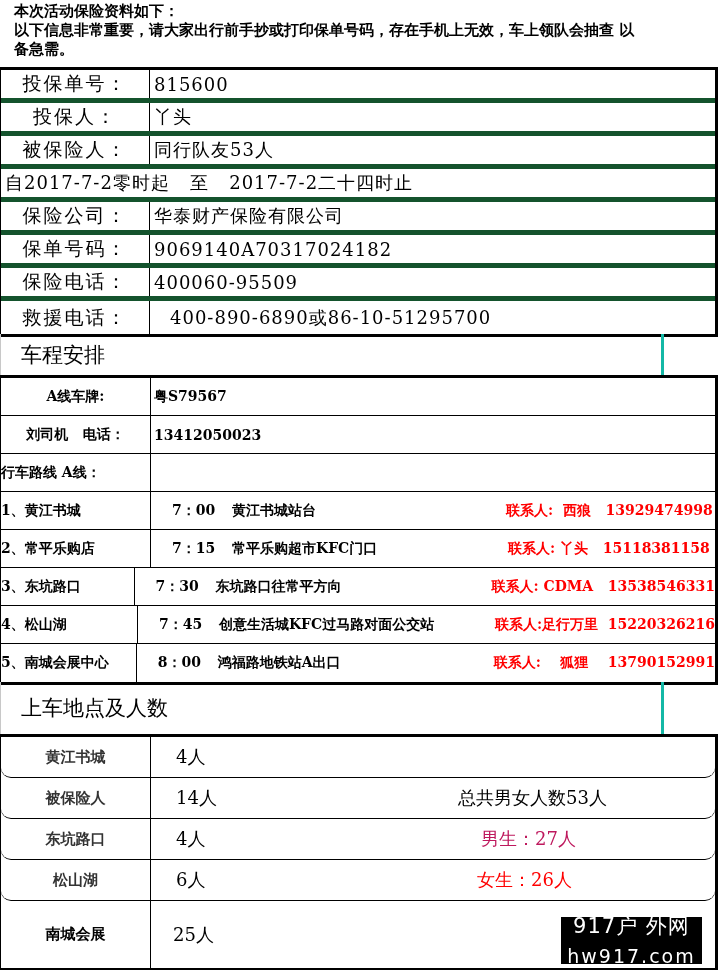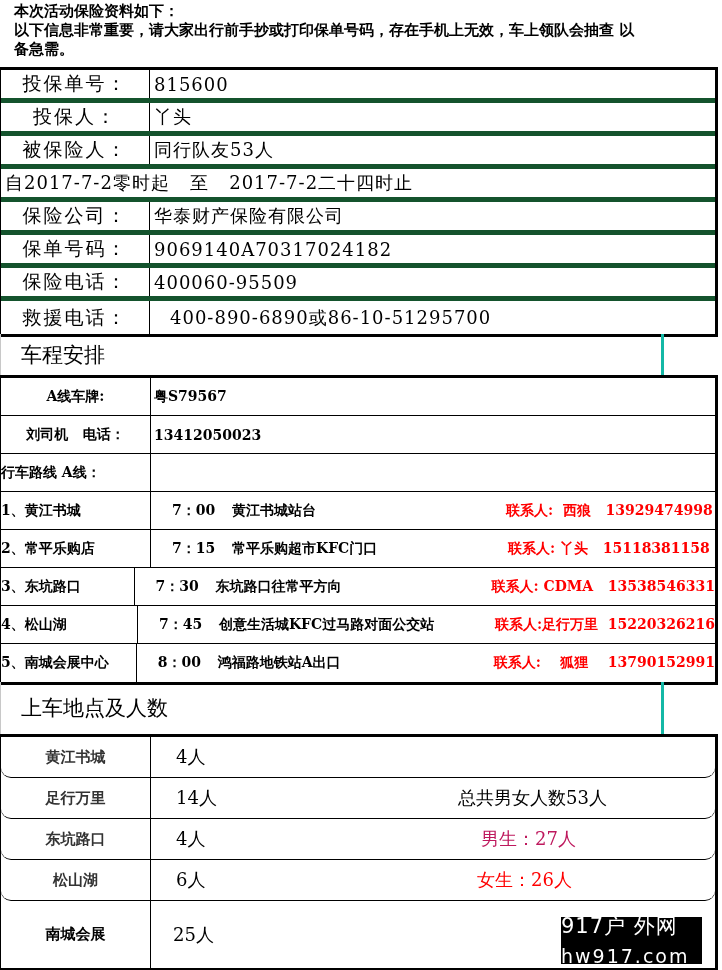--- a/index.html
+++ b/index.html
@@ -34,21 +34,21 @@
   .hc { left:0; top:734px; width:718px; border-top:3px solid #000; border-right:3px solid #000; border-bottom:3px solid #000; border-left:1px solid #000; box-sizing:border-box; }
   .hc-row { display:flex; height:41px; border-bottom:1px solid #000; box-sizing:border-box;border-radius:10px; }
   .hc-row.tall { height:67px; border-bottom:none; }
   .hc-name { width:150px; border-right:1px solid #000; display:flex; align-items:center; justify-content:center; font-size:15px; font-weight:bold; color:#333; box-sizing:border-box; }
   .hc-count { width:160px; display:flex; align-items:center; padding-left:25px; font-size:18px; box-sizing:border-box; }
   .hc-sum { flex:1; display:flex; align-items:center; font-size:18px; padding-left:147px; }
   .blue { color:#be185d; padding-left:170px; }
   .red { color:#ff0000; padding-left:166px; }
 
   .wm { left:561px; top:917px; width:141px; height:47px; background:#000; color:#fff;
-        font-family:"DejaVu Sans", sans-serif; display:flex; flex-direction:column; justify-content:center; line-height:22px;gap:8px; }
+        font-family:"DejaVu Sans", sans-serif; display:flex; flex-direction:column; align-items:center; justify-content:center; line-height:22px;gap:8px; }
   .wm .l1 { font-size:21px; letter-spacing:1px; }
   .wm .l2 { font-size:19px; letter-spacing:2px; }
 </style>
 </head>
 <body>
 
 <div class="abs intro">
   <div>本次活动保险资料如下：</div>
   <div>以下信息非常重要，请大家出行前手抄或打印保单号码，存在手机上无效，车上领队会抽查 以</div>
   <div>备急需。</div>
@@ -147,21 +147,21 @@
 
 <div class="abs section" style="top:682px;height:52px;">上车地点及人数</div>
 
 <div class="abs hc">
   <div class="hc-row">
     <div class="hc-name">黄江书城</div>
     <div class="hc-count">4人</div>
     <div class="hc-sum"></div>
   </div>
   <div class="hc-row">
-    <div class="hc-name">足行万里</div>
+    <div class="hc-name">被保险人</div>
     <div class="hc-count">14人</div>
     <div class="hc-sum">总共男女人数53人</div>
   </div>
   <div class="hc-row">
     <div class="hc-name">东坑路口</div>
     <div class="hc-count">4人</div>
     <div class="hc-sum blue">男生：27人</div>
   </div>
   <div class="hc-row">
     <div class="hc-name">松山湖</div>

